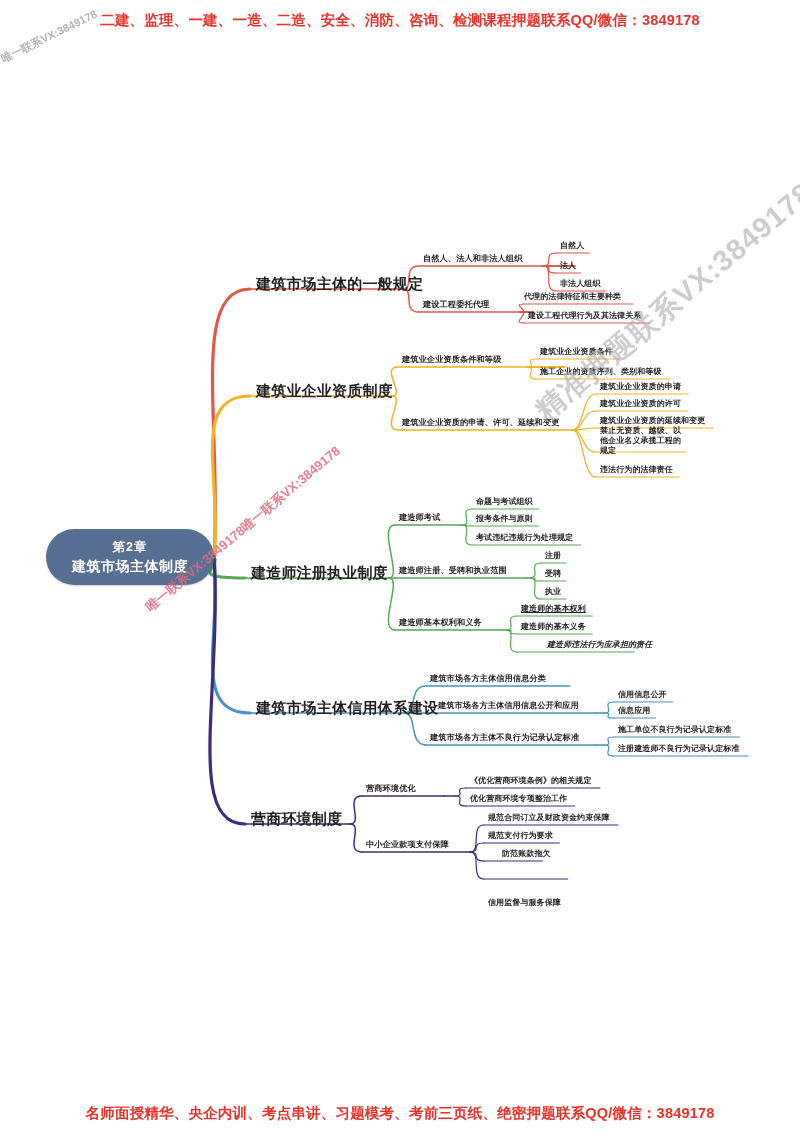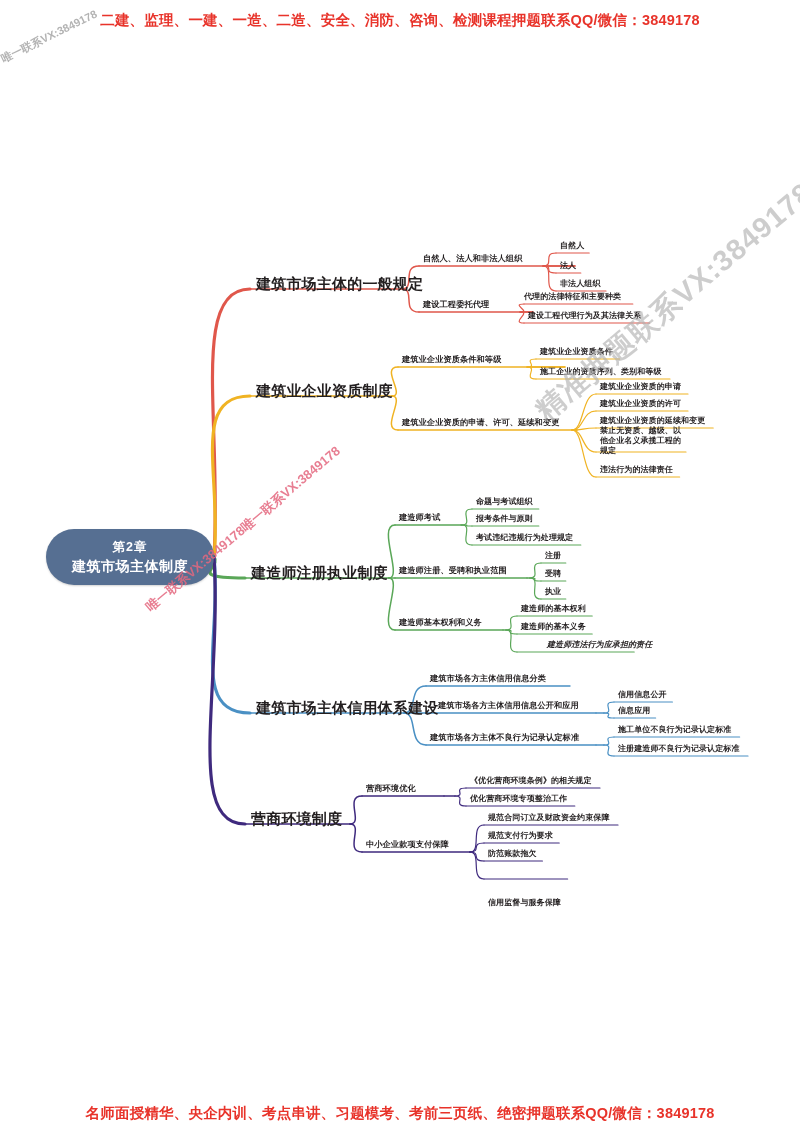--- a/index.html
+++ b/index.html
@@ -255,39 +255,39 @@
       <div class="node lvl1" style="left: 251px; top: 564px;">建造师注册执业制度</div>
       <div class="node lvl2" style="left: 399px; top: 513px;">建造师考试</div>
       <div class="node lvl3" style="left: 476px; top: 497px;">命题与考试组织</div>
       <div class="node lvl3" style="left: 476px; top: 514px;">报考条件与原则</div>
       <div class="node lvl3" style="left: 476px; top: 533px;">考试违纪违规行为处理规定</div>
       <div class="node lvl2" style="left: 399px; top: 566px;">建造师注册、受聘和执业范围</div>
       <div class="node lvl3" style="left: 545px; top: 551px;">注册</div>
       <div class="node lvl3" style="left: 545px; top: 569px;">受聘</div>
       <div class="node lvl3" style="left: 545px; top: 587px;">执业</div>
       <div class="node lvl2" style="left: 399px; top: 618px;">建造师基本权利和义务</div>
-      <div class="node lvl3" style="left: 521px; top: 604px;">建造师的基本权利</div>
+      <div class="node lvl3" style="left: 521px; top: 604px; text-decoration: underline;">建造师的基本权利</div>
       <div class="node lvl3" style="left: 521px; top: 622px;">建造师的基本义务</div>
       <div class="node lvl3" style="left: 547px; top: 640px; font-style: italic;">建造师违法行为应承担的责任</div>
       <div class="node lvl1" style="left: 256px; top: 699px;">建筑市场主体信用体系建设</div>
       <div class="node lvl2" style="left: 430px; top: 674px;">建筑市场各方主体信用信息分类</div>
       <div class="node lvl2" style="left: 430px; top: 701px; padding-left: 8px;">建筑市场各方主体信用信息公开和应用</div>
       <div class="node lvl3" style="left: 618px; top: 690px;">信用信息公开</div>
       <div class="node lvl3" style="left: 618px; top: 706px;">信息应用</div>
       <div class="node lvl2" style="left: 430px; top: 733px;">建筑市场各方主体不良行为记录认定标准</div>
       <div class="node lvl3" style="left: 618px; top: 725px;">施工单位不良行为记录认定标准</div>
       <div class="node lvl3" style="left: 618px; top: 744px; text-align: center;">注册建造师不良行为记录认定标准</div>
       <div class="node lvl1" style="left: 251px; top: 810px;">营商环境制度</div>
       <div class="node lvl2" style="left: 366px; top: 784px;">营商环境优化</div>
       <div class="node lvl3" style="left: 470px; top: 776px;">《优化营商环境条例》的相关规定</div>
       <div class="node lvl3" style="left: 470px; top: 794px;">优化营商环境专项整治工作</div>
       <div class="node lvl2" style="left: 366px; top: 840px;">中小企业款项支付保障</div>
       <div class="node lvl3" style="left: 488px; top: 813px; text-align: center;">规范合同订立及财政资金约束保障</div>
       <div class="node lvl3" style="left: 488px; top: 831px;">规范支付行为要求</div>
-      <div class="node lvl3" style="left: 488px; top: 849px;">防范账款拖欠</div>
+      <div class="node lvl3" style="left: 502px; top: 849px;">防范账款拖欠</div>
       <div class="node lvl3" style="left: 488px; top: 867px; margin-top: 31px;">信用监督与服务保障</div>
     </div>
 </div>
 
 <div class="wm wm-tl">唯一联系VX:3849178</div>
 <div class="wm wm-big">精准押题联系VX:3849178</div>
 <div class="wm wm-pink">唯一联系VX:3849178唯一联系VX:3849178</div>
 
 <div class="promo-footer">名师面授精华、央企内训、考点串讲、习题模考、考前三页纸、绝密押题联系QQ/微信：3849178</div>
 

